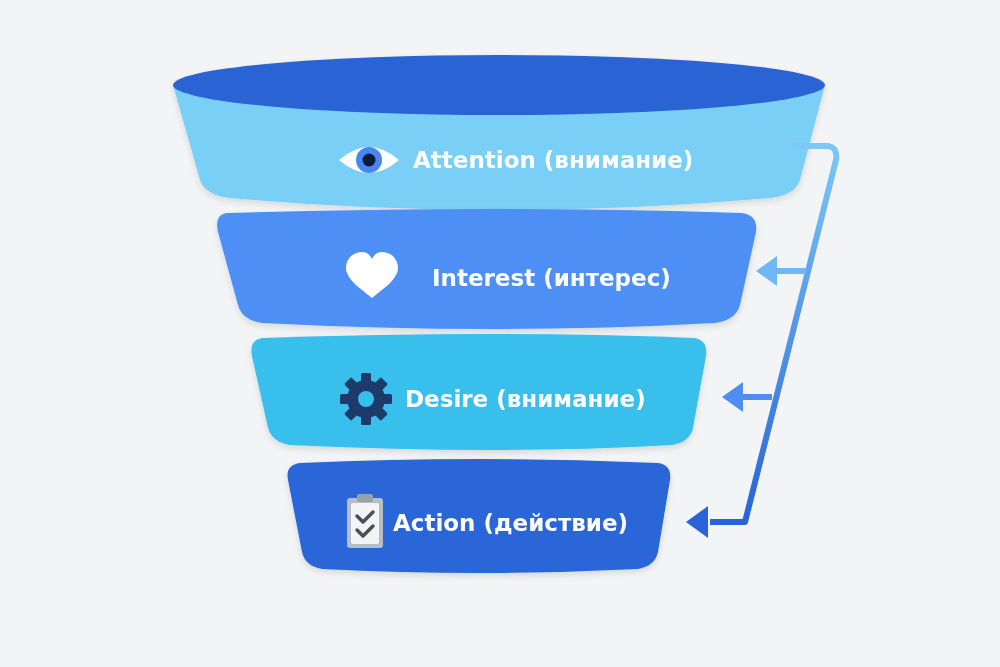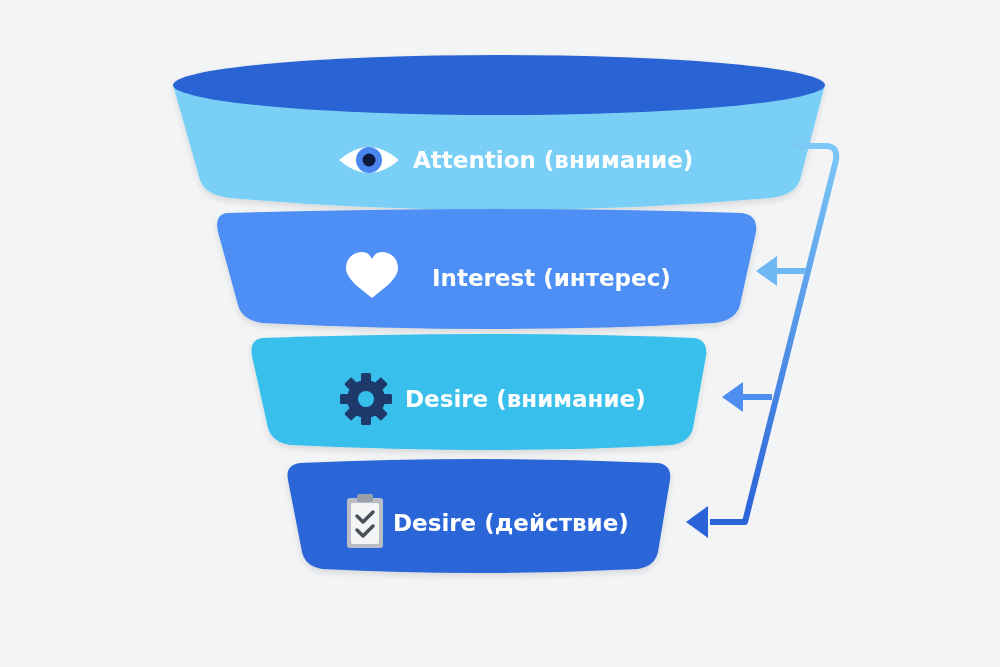--- a/index.html
+++ b/index.html
@@ -71,13 +71,13 @@
     <path d="M756 271 L 777 256 L 777 286 Z" fill="#6fb8f5"></path>
     <line x1="772" y1="397" x2="736" y2="397" stroke="#4e8ef0" stroke-width="6"></line>
     <path d="M722 397 L 743 382 L 743 412 Z" fill="#4e8ef0"></path>
     <path d="M686 522 L 708 506 L 708 538 Z" fill="#2a62d8"></path>
   </g>
 </svg>
 
 <div class="label" style="left:413px; top:147px;text-align:center;">Attention (внимание)</div>
 <div class="label" style="left:432px; top:265px;">Interest (интерес)</div>
 <div class="label" style="left:405px; top:386px;">Desire (внимание)</div>
-<div class="label" style="left:393px; top:510px;">Desire (действие)</div>
+<div class="label" style="left:393px; top:510px;">Action (действие)</div>
 
 </body></html>

